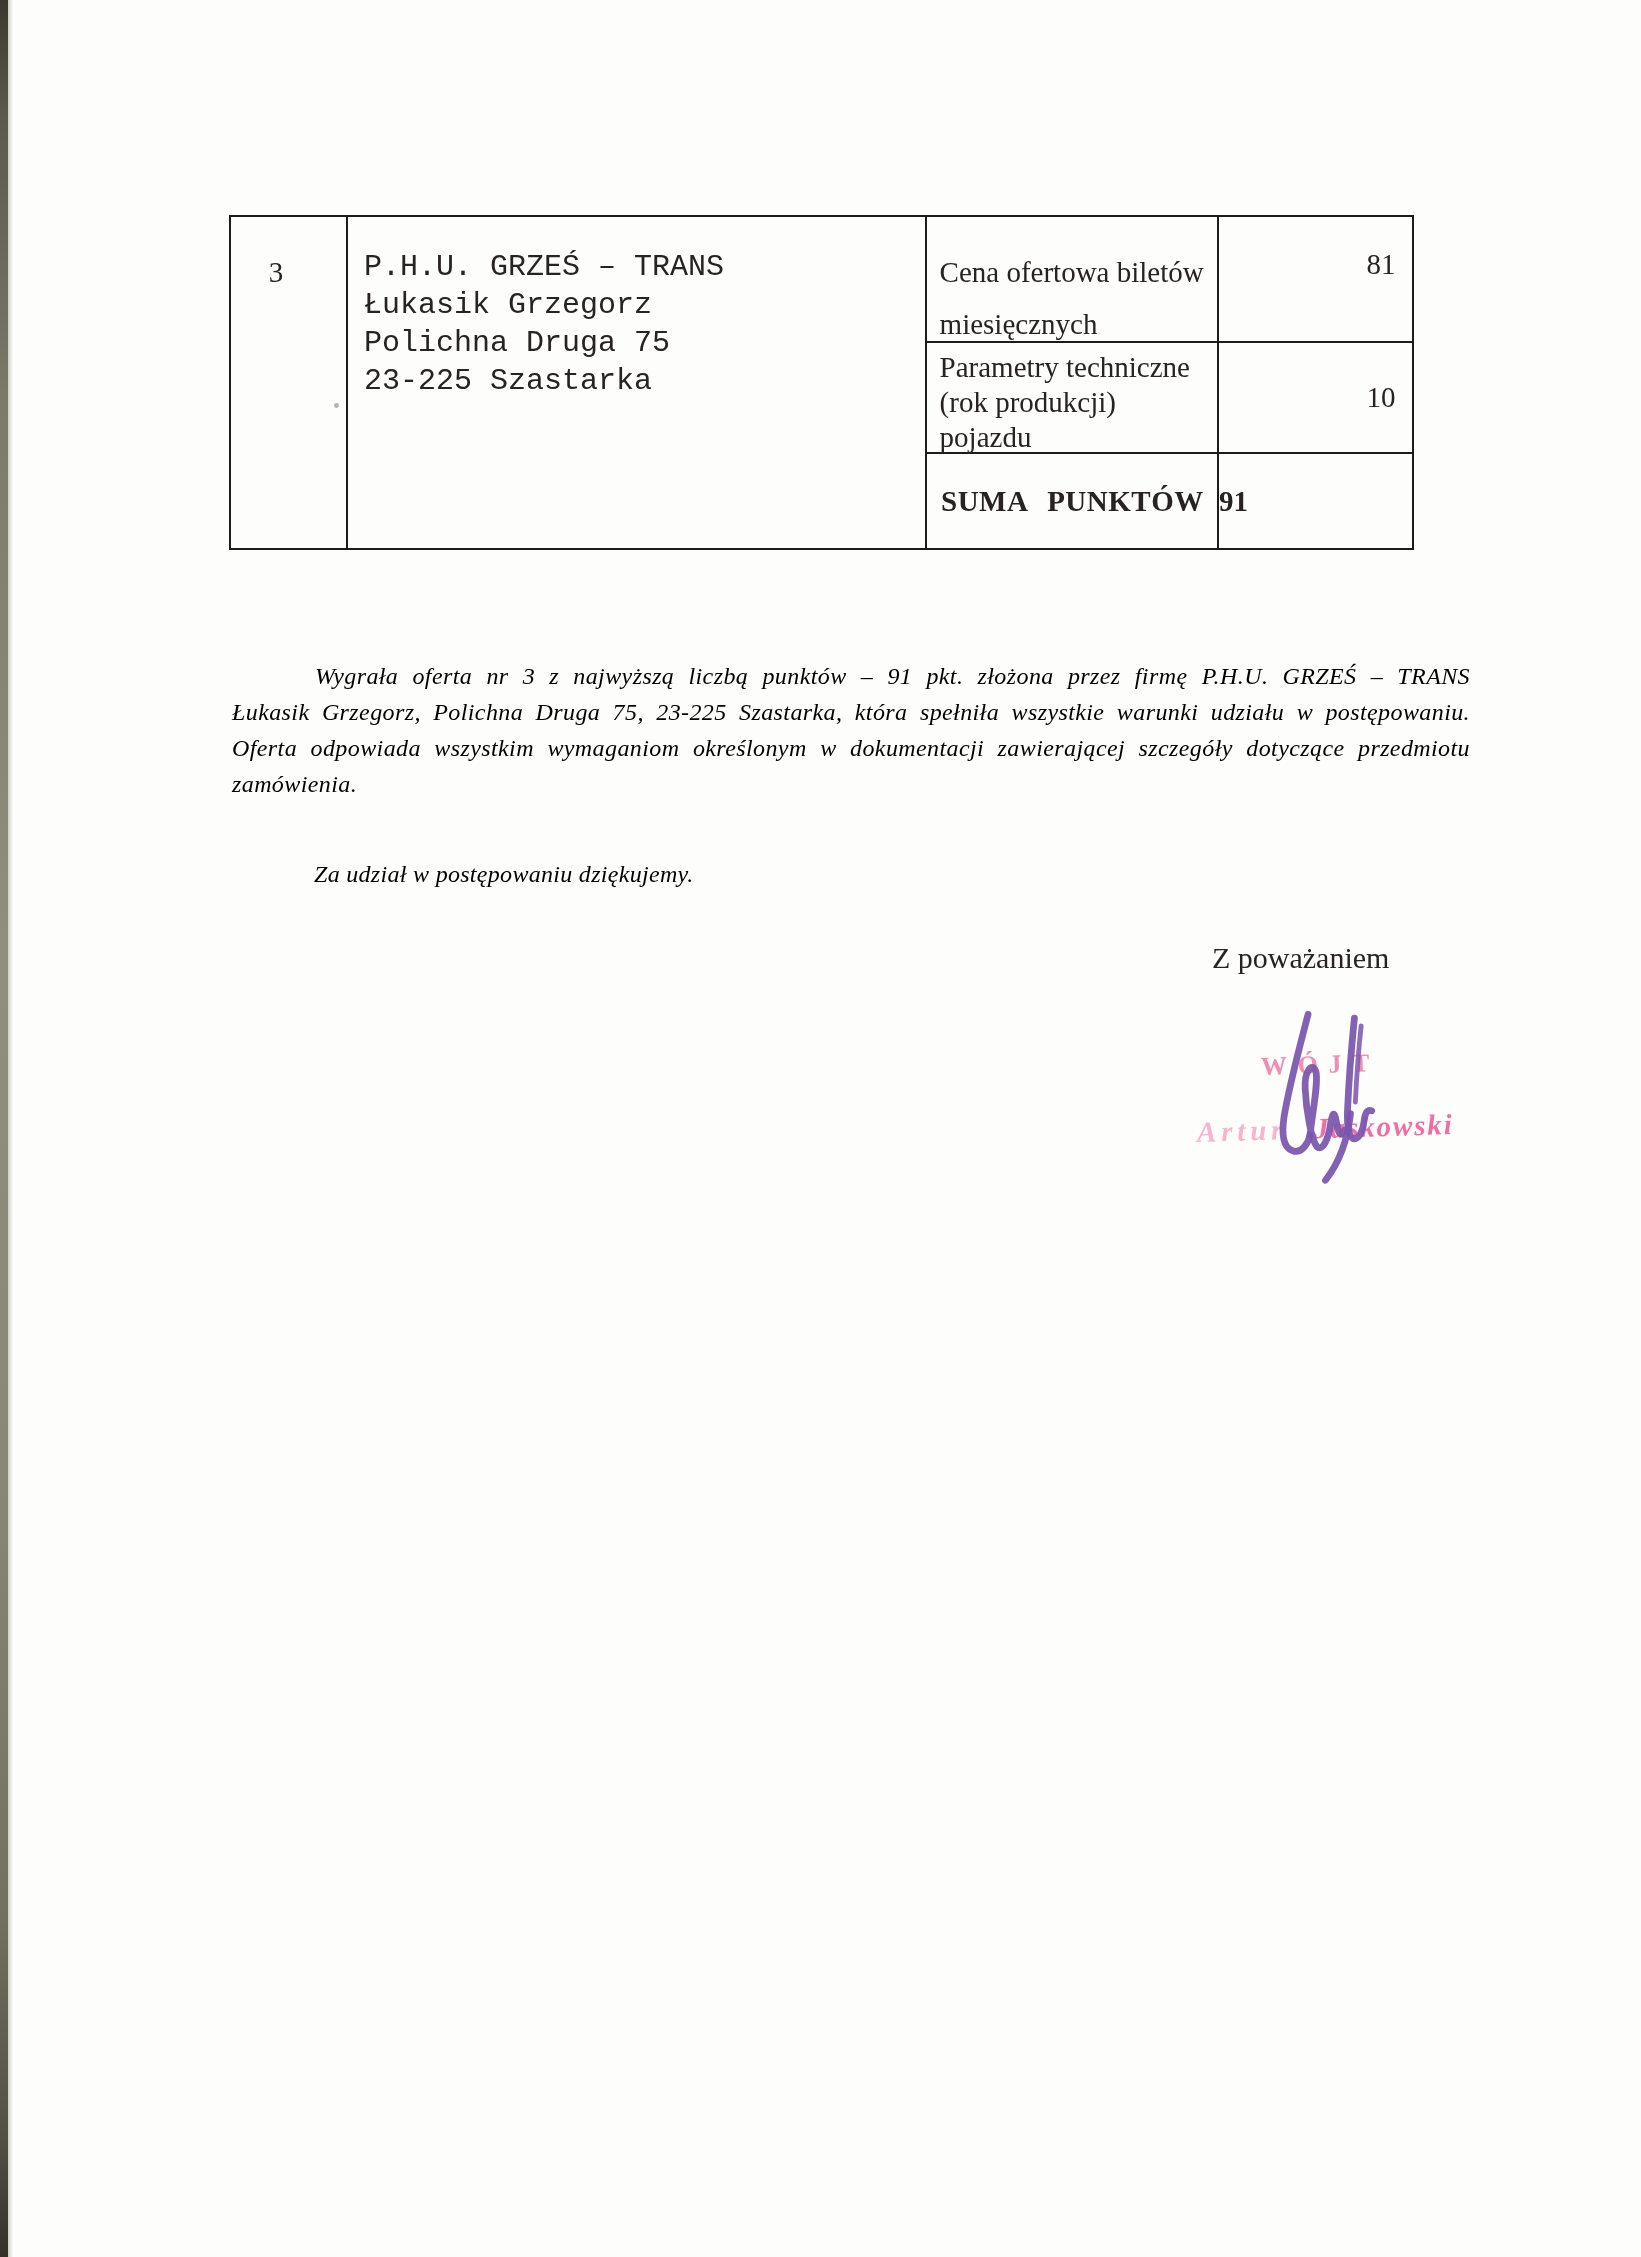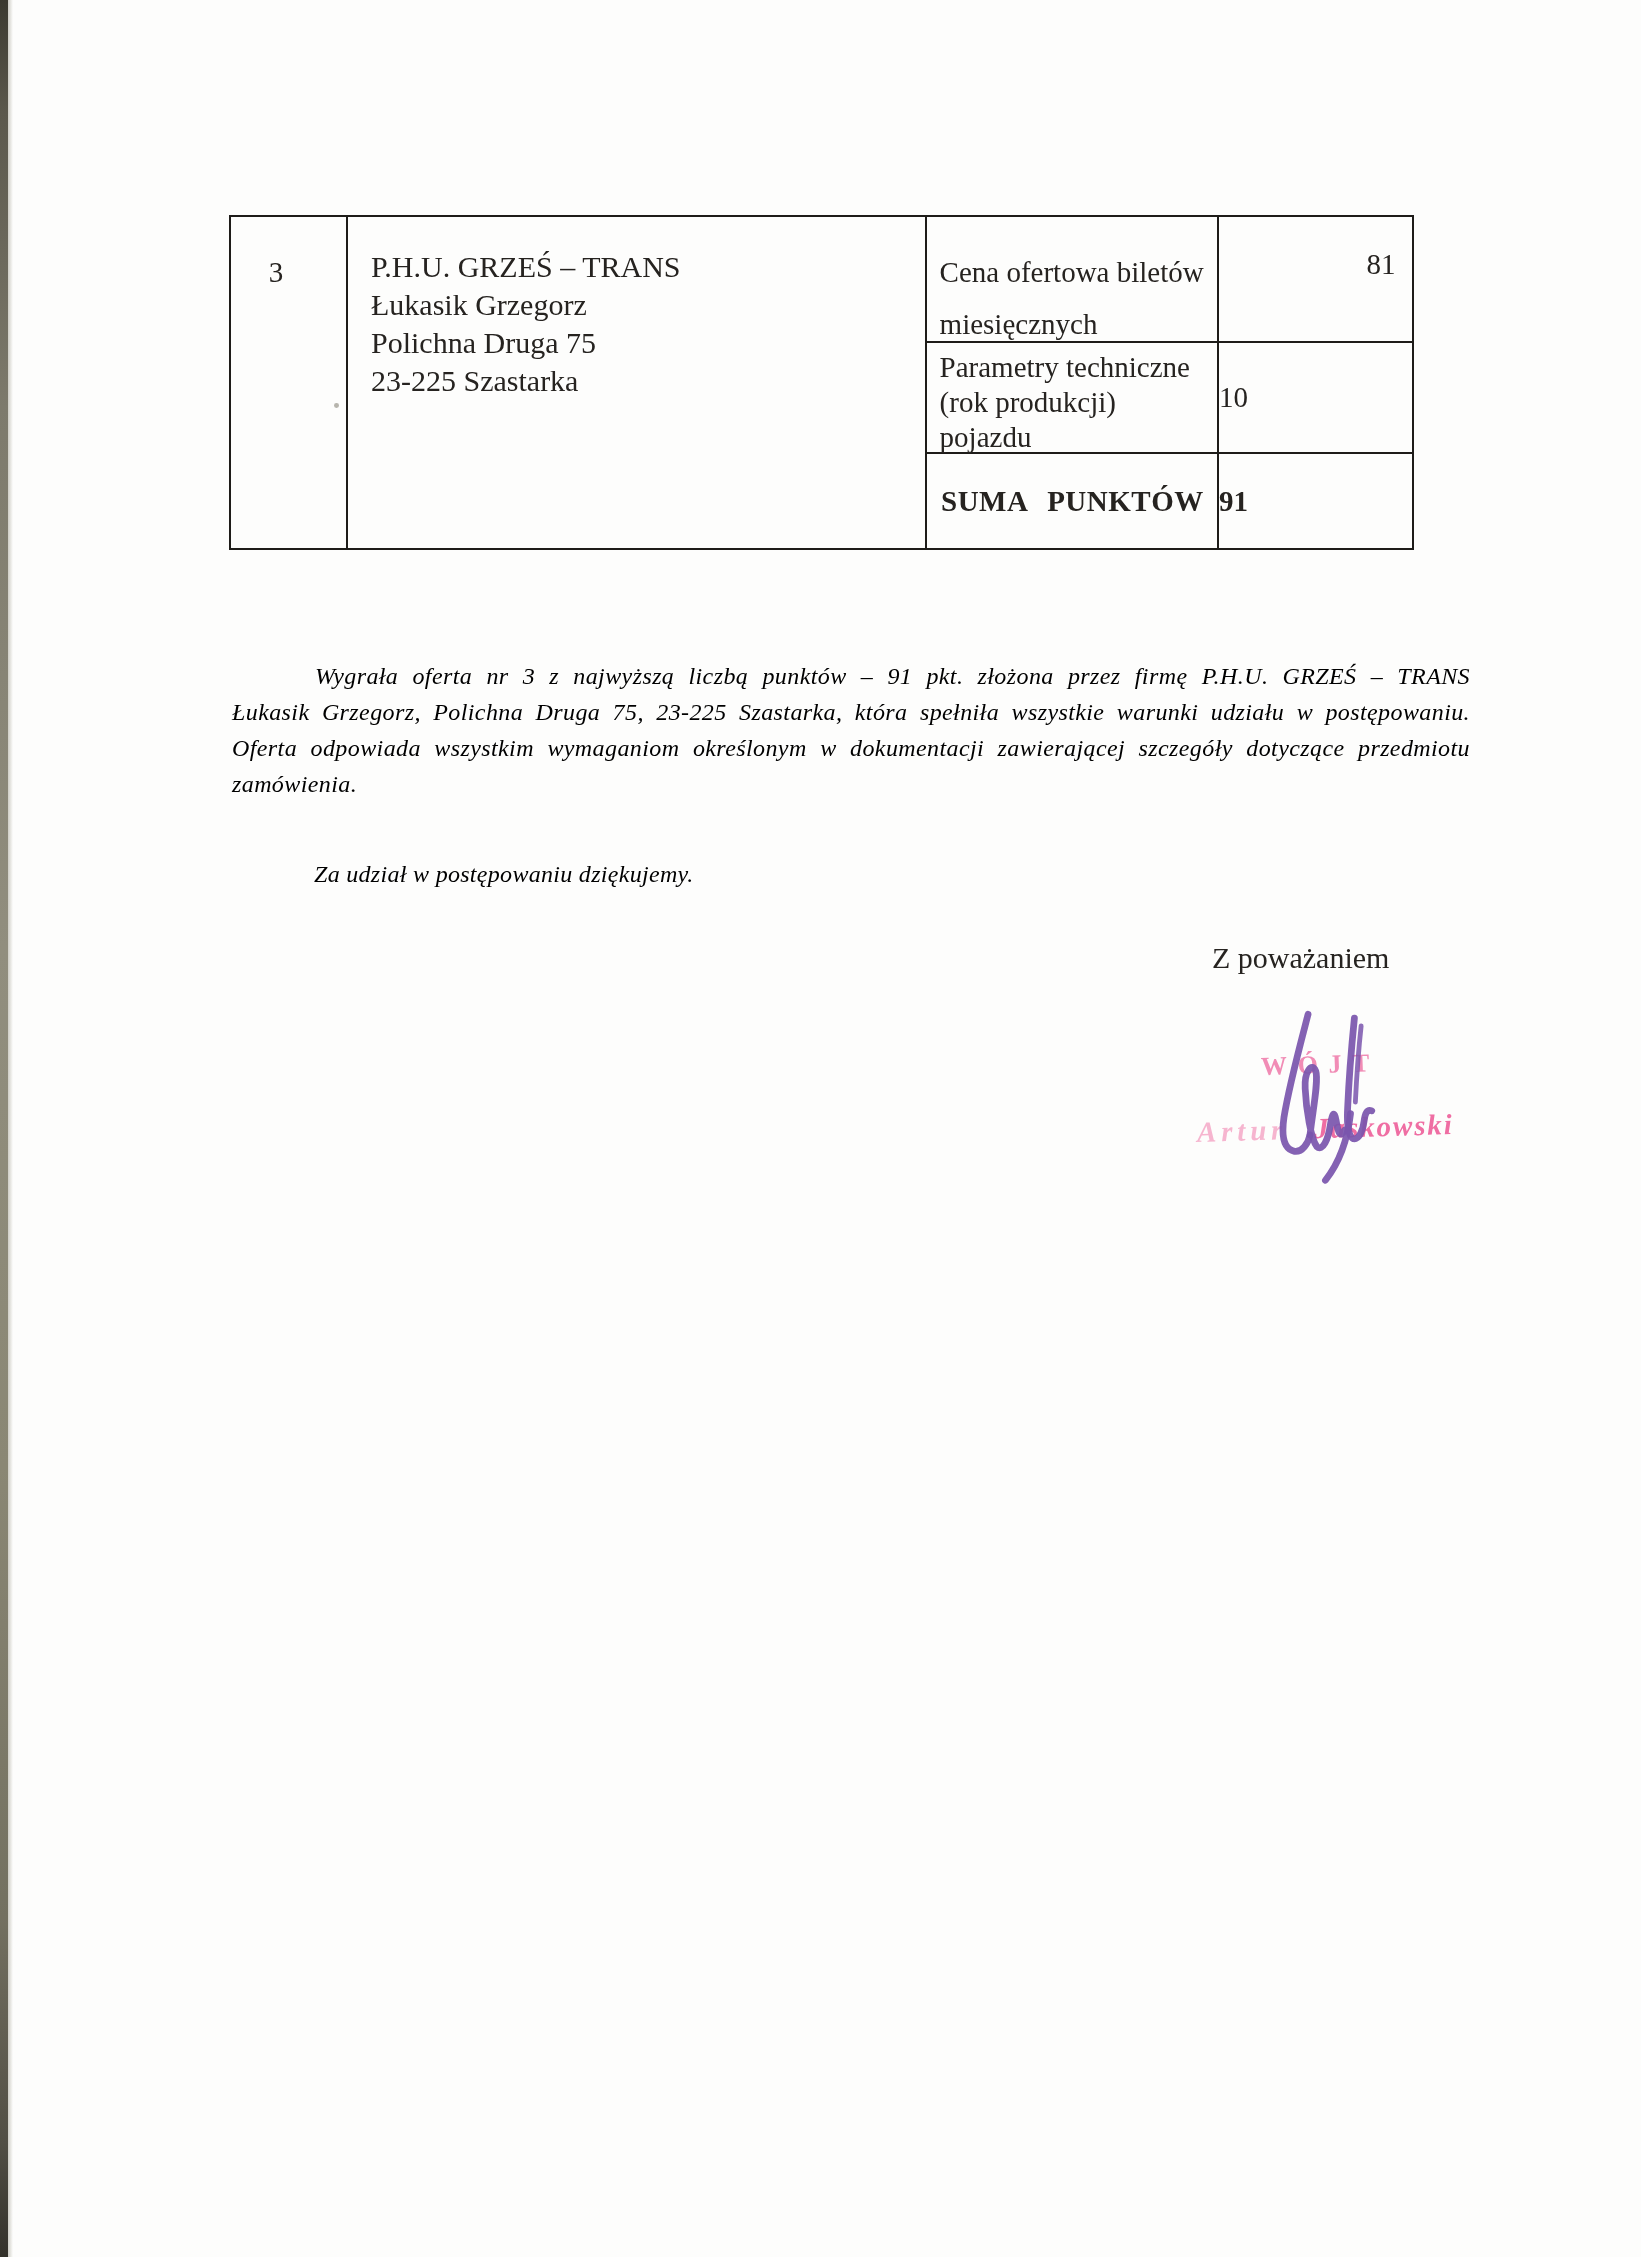--- a/index.html
+++ b/index.html
@@ -37,25 +37,25 @@
     grid-template-columns:117px 579px 292px 193px;
     grid-template-rows:126px 111px 94px;
     border:2.9px solid #1e1c19;
     font-size:29px;
   }
   .cell { box-sizing:border-box; }
   .bR { border-right:2.9px solid #1e1c19; }
   .bB { border-bottom:2.9px solid #1e1c19; }
 
   .cell-num   { grid-area:1/1/4/2; text-align:center; padding-top:39px; padding-right:25px; }
-  .cell-co    { grid-area:1/2/4/3; padding:31px 0 0 23px; line-height:38px; font-size:30px; }
+  .cell-co    { grid-area:1/2/4/3; padding:31px 0 0 16px; line-height:38px; font-size:30px;font-family:Liberation Mono, monospace; }
   .cell-c1l   { grid-area:1/3/2/4; padding:29px 7.7px 0 12.6px; line-height:52px; }
   .cell-c1v   { grid-area:1/4/2/5; text-align:right; padding:31px 16.4px 0 0;font-family:Liberation Serif, serif; }
   .cell-c2l   { grid-area:2/3/3/4; padding:6.8px 7.7px 0 12.6px; line-height:35px; }
-  .cell-c2v   { grid-area:2/4/3/5; display:flex; align-items:center; padding-right:16.4px; }
+  .cell-c2v   { grid-area:2/4/3/5; display:flex; align-items:center; justify-content:flex-end; padding-right:16.4px; }
   .cell-suml  { grid-area:3/3/4/4; display:flex; align-items:center; padding-left:14px;
                 font-weight:bold; word-spacing:12.6px; letter-spacing:0.5px; font-size:29px; }
   .cell-sumv  { grid-area:3/4/4/5; display:flex; align-items:center; justify-content:flex-start;
                 padding-right:16.4px; font-weight:bold; }
 
   
   .para { position:absolute; margin:0; font-size:24px; line-height:36px; color:#000000;font-style:italic; }
   .para-result {
     left:232px; top:658px; width:1238px;
     text-align:justify; text-indent:83px;

